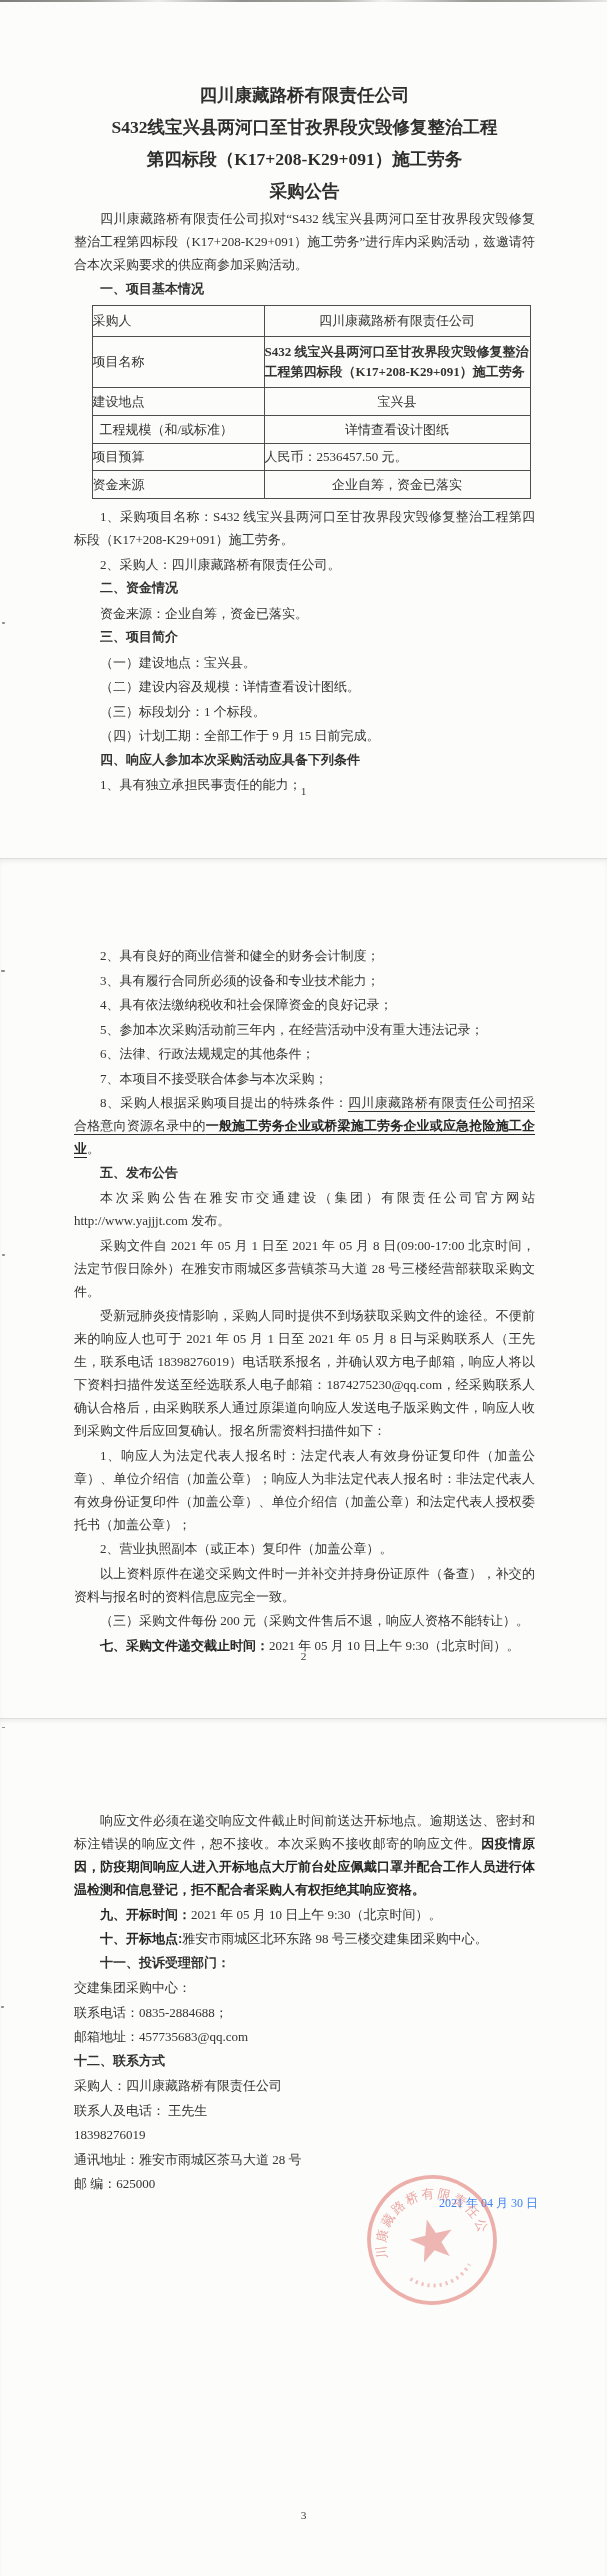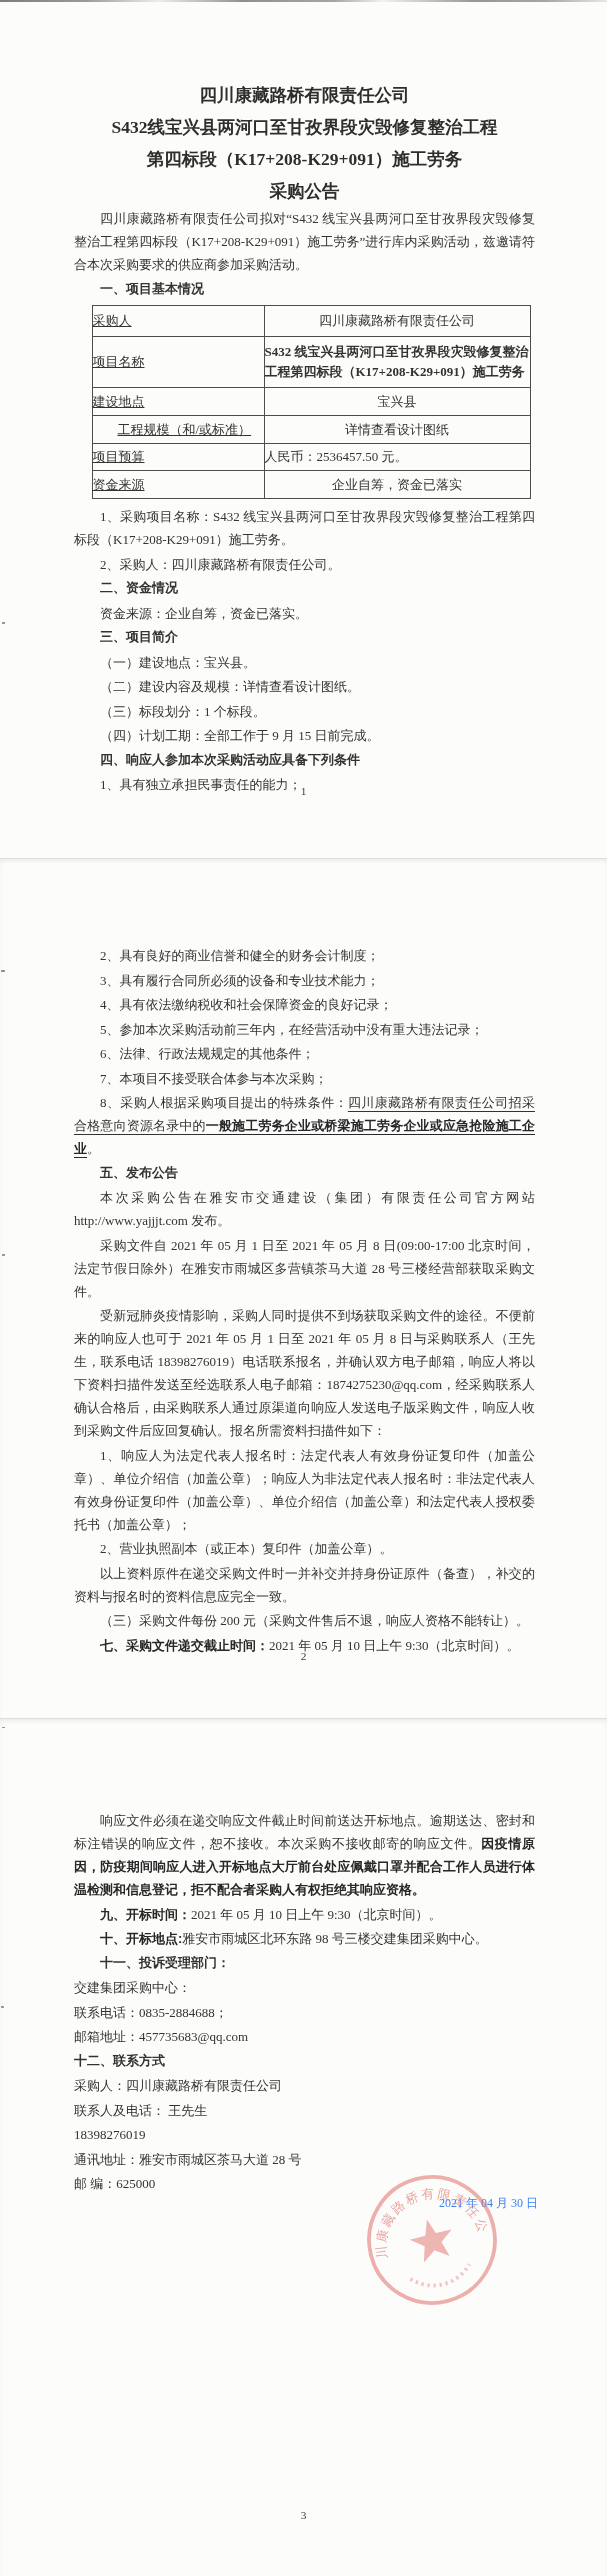--- a/index.html
+++ b/index.html
@@ -54,22 +54,22 @@
     margin:4.6px 0 6px 17.5px;
     width:439px;
     table-layout:fixed;
   }
   table.info td{
     border:0.8px solid #4d4d4b;
     font-size:13px;color:#333;
     padding:1.5px 0;
     vertical-align:middle;
   }
-  td.lab{width:171px;padding-left:22px;text-decoration:underline;}
-  td.lab.tight{padding-left:25px;}
+  td.lab{width:171px;padding-left:22px;}
+  td.lab.tight{padding-left:7px;}
   td.val{text-align:center;}
   td.val-left{text-align:left;padding-left:9px;padding-right:7.6px;line-height:20.5px;font-weight:bold;}
   td.val-left2{text-align:left;padding-left:7.6px;}
   tr.r0 td{height:27px;}
   tr.r1 td{height:47px;}
   tr.r2 td{height:24px;}
   tr.r3 td{height:24px;}
   tr.r4 td{height:23px;}
   tr.r5 td{height:24px;}
   .pgnum{

